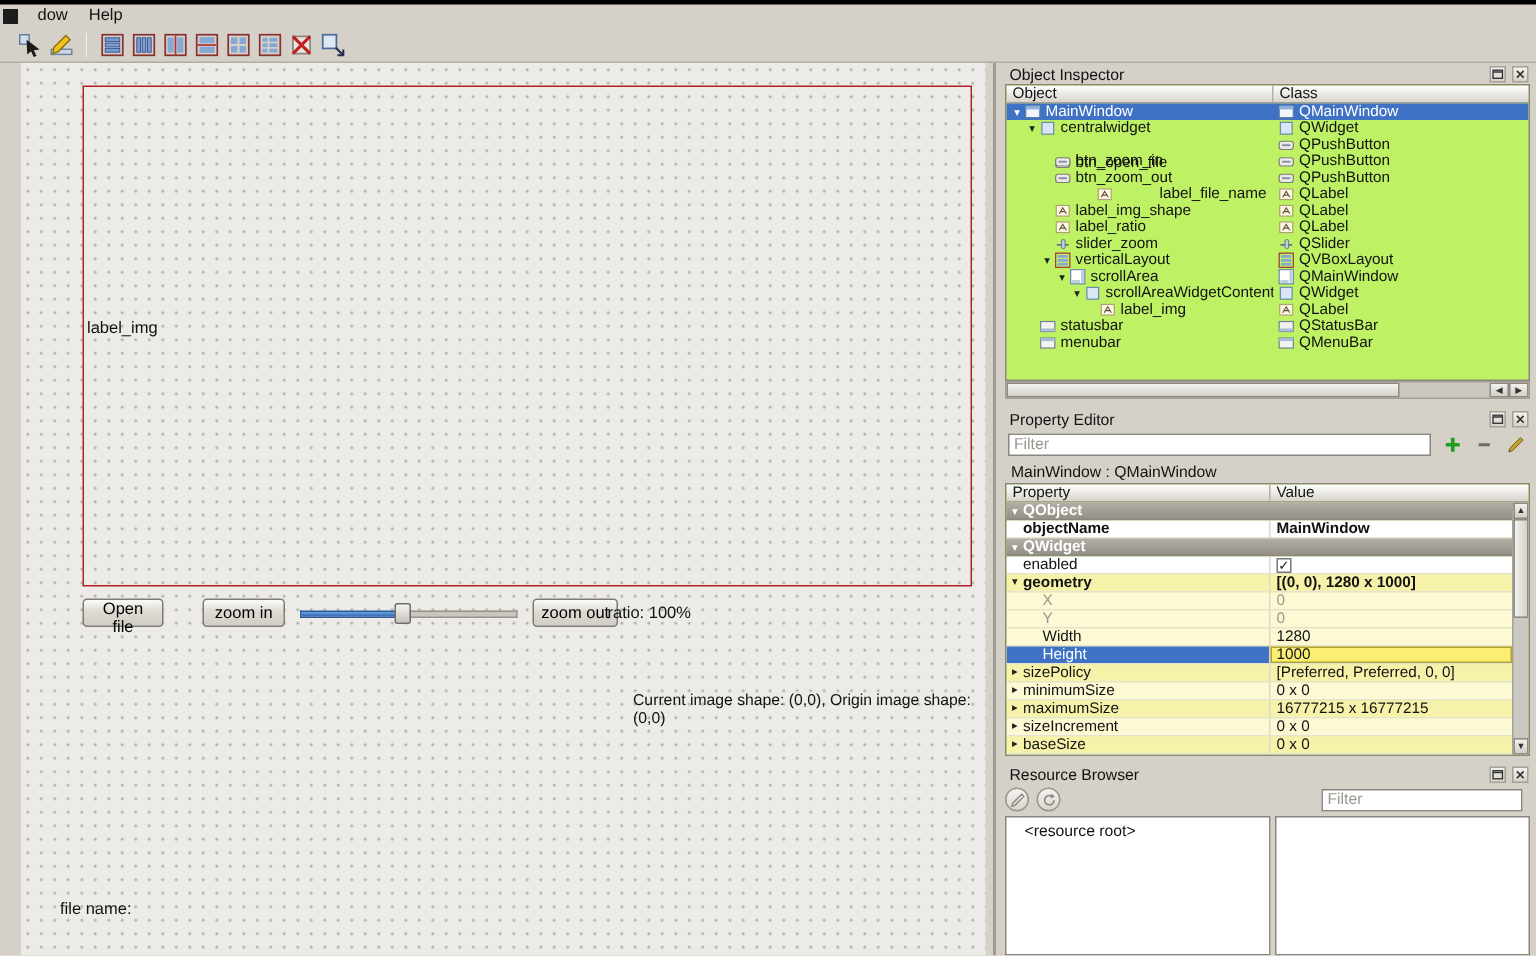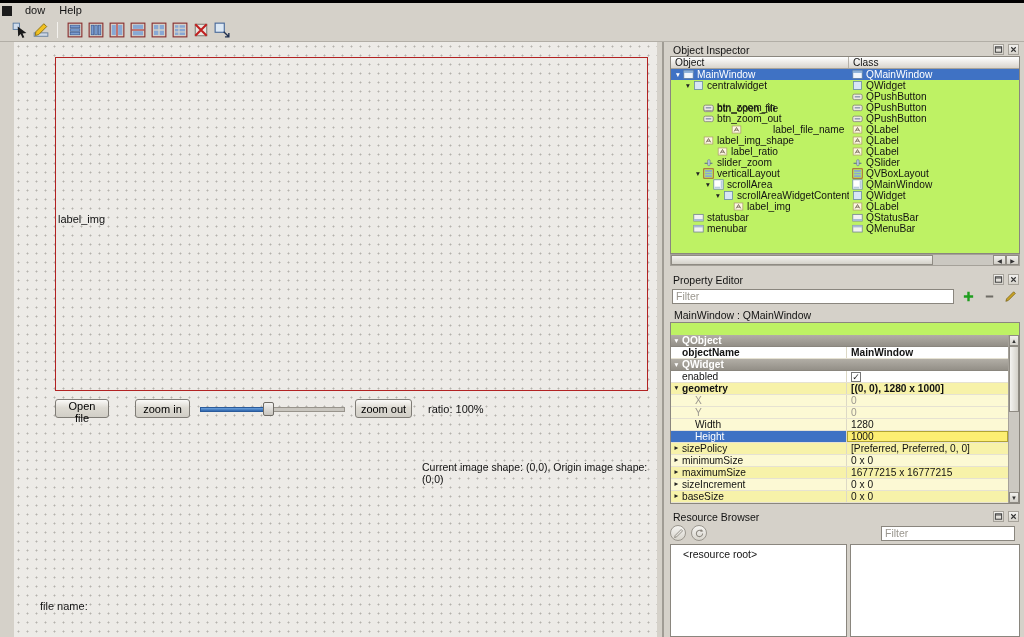--- a/index.html
+++ b/index.html
@@ -25,21 +25,21 @@
   .lbl-img{position:absolute;left:58px;top:171px}
   .qbtn{position:absolute;height:19px;font:11px "Liberation Sans","DejaVu Sans",sans-serif;border:1px solid #7f7c76;border-radius:3px;
     background:linear-gradient(#fbfaf8,#dedbd3 45%,#d1cec6);padding:0 4px;text-align:center}
   .btn-open{left:55px;top:357px;width:54px}
   .btn-zin{left:135px;top:357px;width:55px}
   .btn-zout{left:355px;top:357px;width:57px}
   .slider{position:absolute;left:200px;top:359px;width:145px;height:16px}
   .groove-filled{position:absolute;left:0;top:6px;width:68px;height:5px;background:linear-gradient(#6da2dd,#2e66ae);border:1px solid #2a5a9a;border-right:none}
   .groove-empty{position:absolute;left:68px;top:6px;width:77px;height:5px;background:#c9c6bf;border:1px solid #98948c;border-left:none}
   .handle{position:absolute;left:63px;top:1px;width:11px;height:14px;border:1px solid #6f6c66;border-radius:2px;background:linear-gradient(#f4f3f1,#c7c4bd)}
-  .ratio{position:absolute;left:428px;top:361px}
+  .ratio{position:absolute;left:405px;top:361px}
   .shape{position:absolute;left:422px;top:419px;font-size:10.5px}
   .fname{position:absolute;left:40px;top:558px}
 
   
   .dock{position:absolute;left:662px;top:42px;width:362px;height:595px;background:#d5d1c9;border-left:2px solid #a09c94}
   .sect-title{position:absolute;left:6px;width:350px;height:13px;display:flex;align-items:center;font-size:10.5px;padding-left:3px}
   .dbtns{margin-left:auto;display:flex;gap:4px;padding-right:1px}
   .dbtn{width:11px;height:11px;display:flex;align-items:center;justify-content:center;border:1px solid #a6a29a;background:linear-gradient(#f3f2ef,#d6d3cb)}
   .dbtn svg{width:9px;height:9px;display:block}
 
@@ -376,21 +376,21 @@
               <span class="ticon">
                 <svg viewBox="0 0 14 14">
                   <rect x="1.5" y="2.5" width="11" height="9" fill="#fdf8e2" stroke="#b0a070"></rect>
                   <path d="M4 9.5 L7 4.5 L10 9.5 M5.2 7.8 H8.8" stroke="#605040" stroke-width="1" fill="none"></path>
                 </svg>
               </span>
               <span class="tlabel">QLabel</span>
             </div>
           </div>
           <div class="tree-row">
-            <div class="t-obj" style="padding-left: 36px;">
+            <div class="t-obj" style="padding-left: 22px;">
               <span class="branch"></span>
               <span class="ticon">
                 <svg viewBox="0 0 14 14">
                   <rect x="1.5" y="2.5" width="11" height="9" fill="#fdf8e2" stroke="#b0a070"></rect>
                   <path d="M4 9.5 L7 4.5 L10 9.5 M5.2 7.8 H8.8" stroke="#605040" stroke-width="1" fill="none"></path>
                 </svg>
               </span>
               <span class="tlabel">label_ratio</span>
             </div>
             <div class="t-cls">
@@ -593,20 +593,24 @@
           </svg>
         </span>
       <span class="flatbtn">
           <svg viewBox="0 0 14 14">
             <path d="M2 12.2 L4.6 11.3 L12.2 3.7 L10.4 1.9 L2.8 9.5 Z" fill="#c9a227" stroke="#6b5810" stroke-width="0.7"></path>
           </svg>
         </span>
     </div>
     <div class="pe-selection">MainWindow : QMainWindow</div>
     <div class="panel-body pe-body">
+      <div class="cols-hdr">
+        <div class="col-a" style="width:176px">Property</div>
+        <div class="col-b">Value</div>
+      </div>
       <div class="ptable">
           <div class="p-group">
             <span class="p-arrow">▾</span>
             <span>QObject</span>
           </div>
           <div class="p-row">
             <div class="p-name b">
               <span class="p-arrow"></span>
               <span>objectName</span>
             </div>

